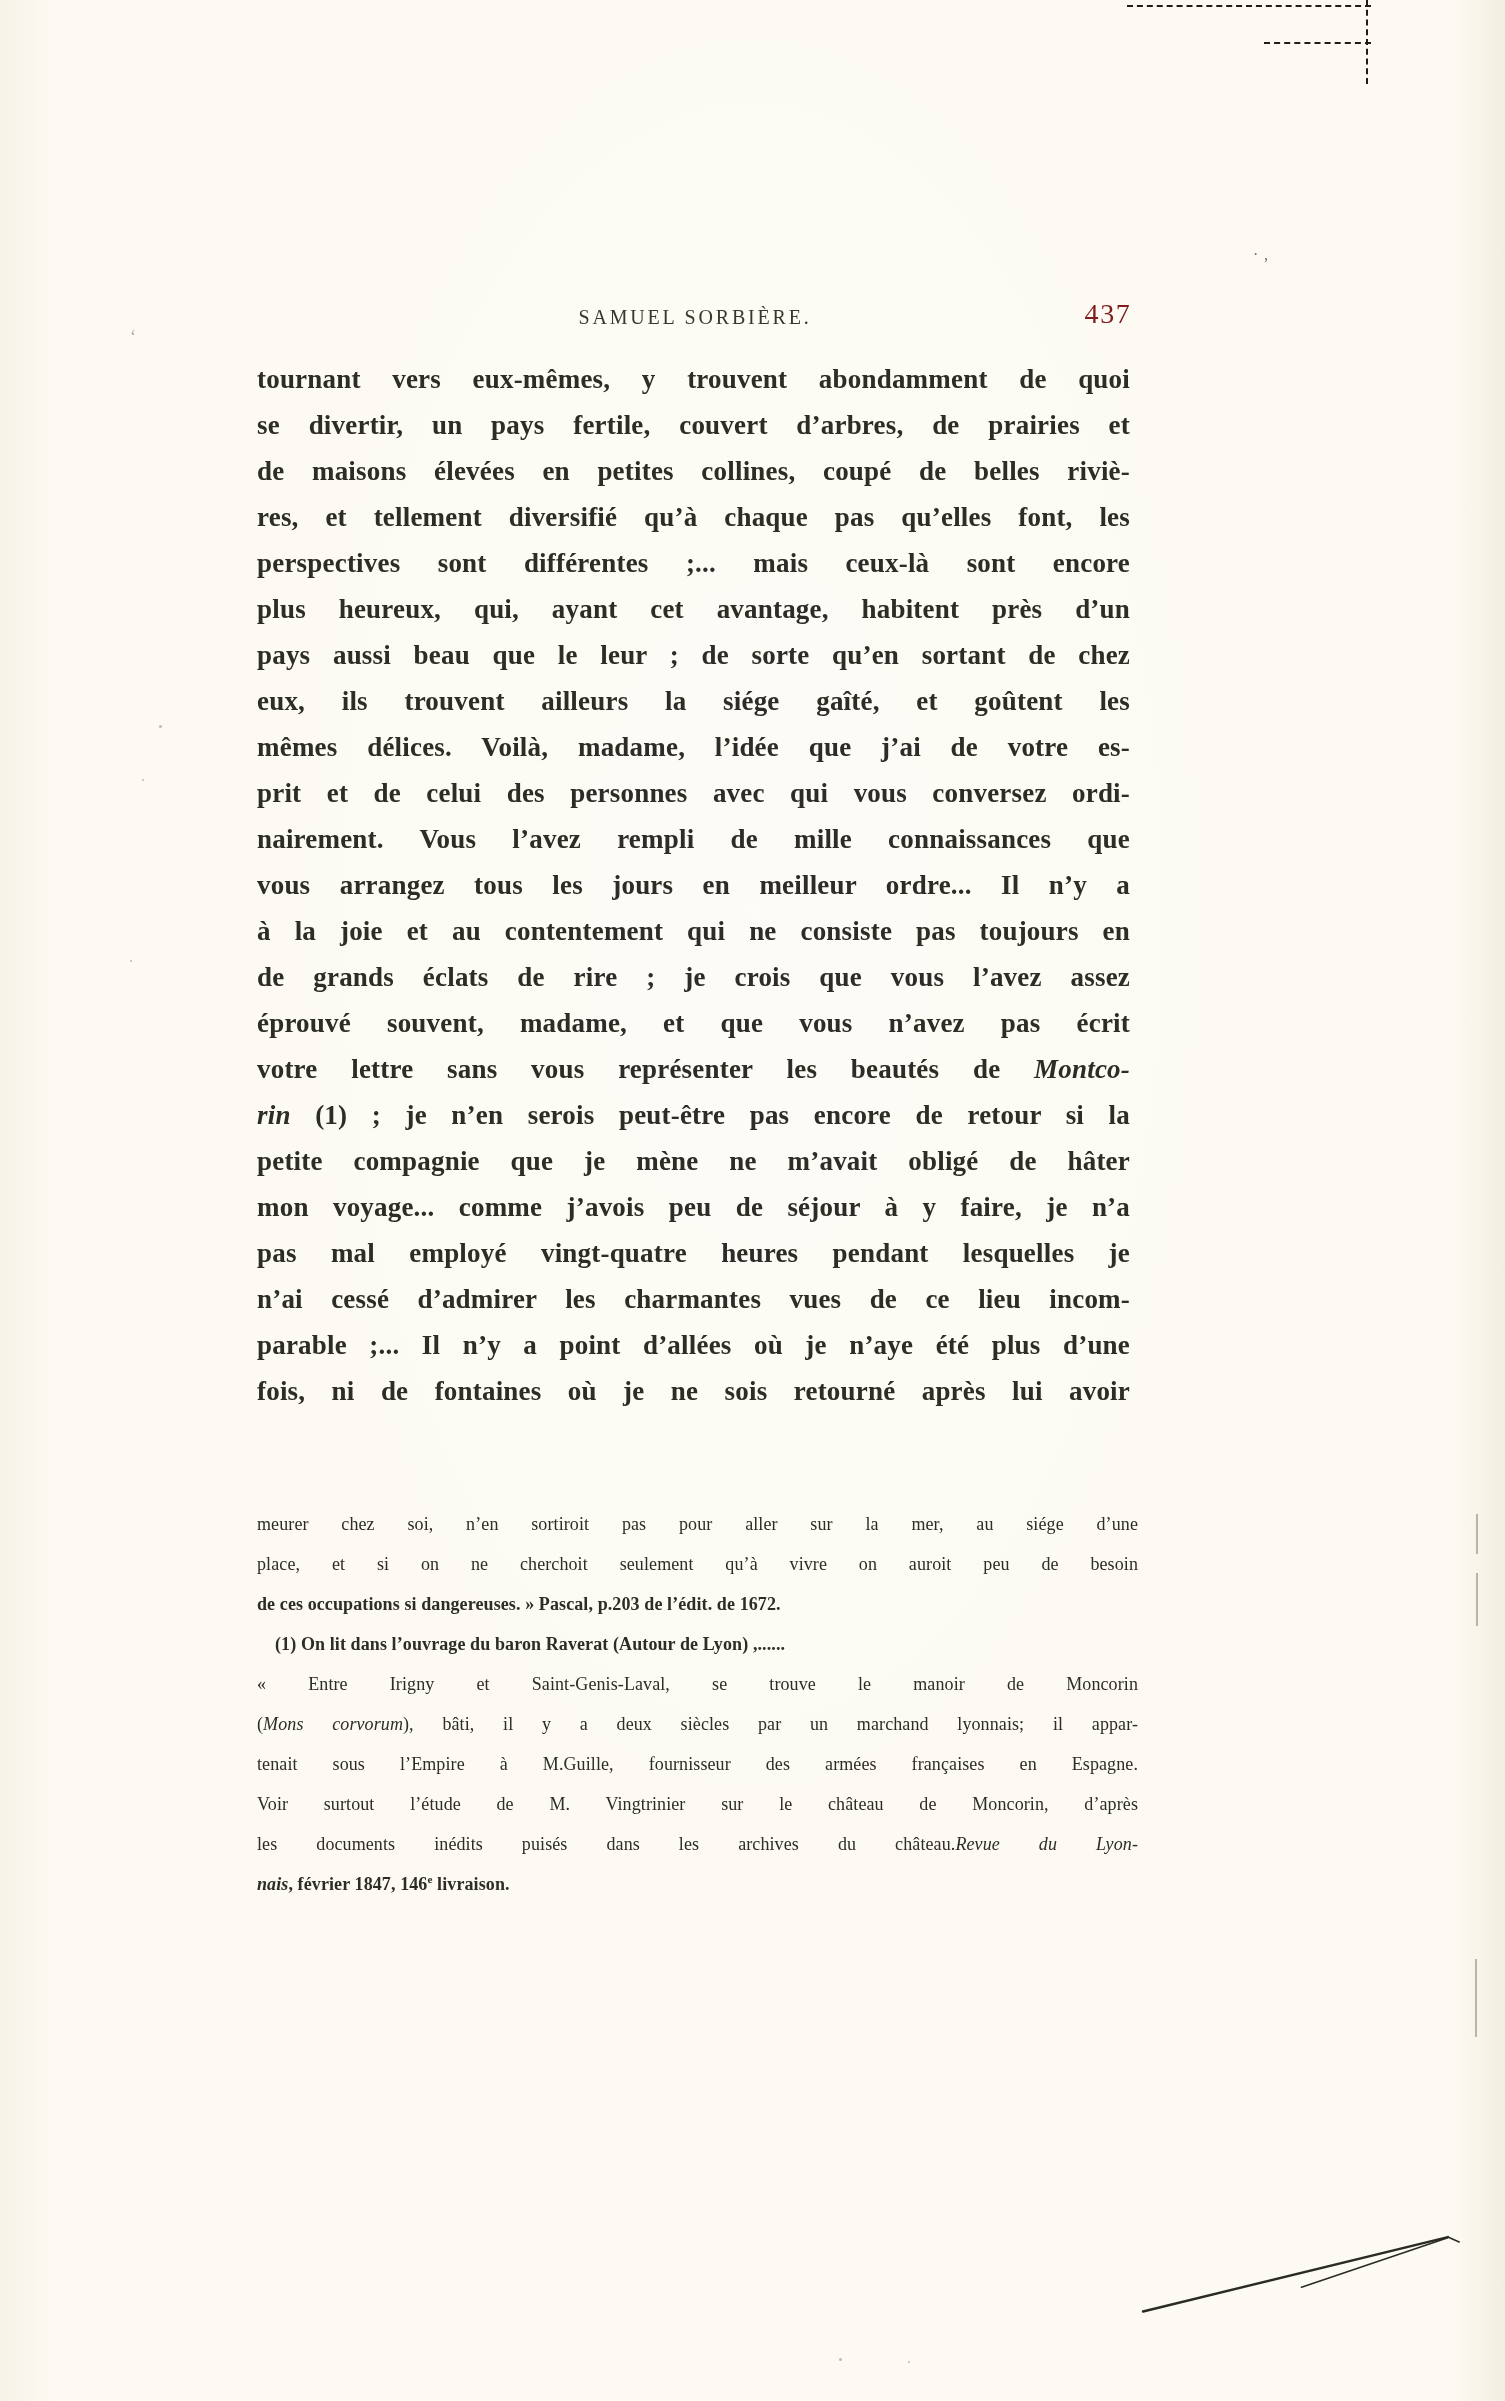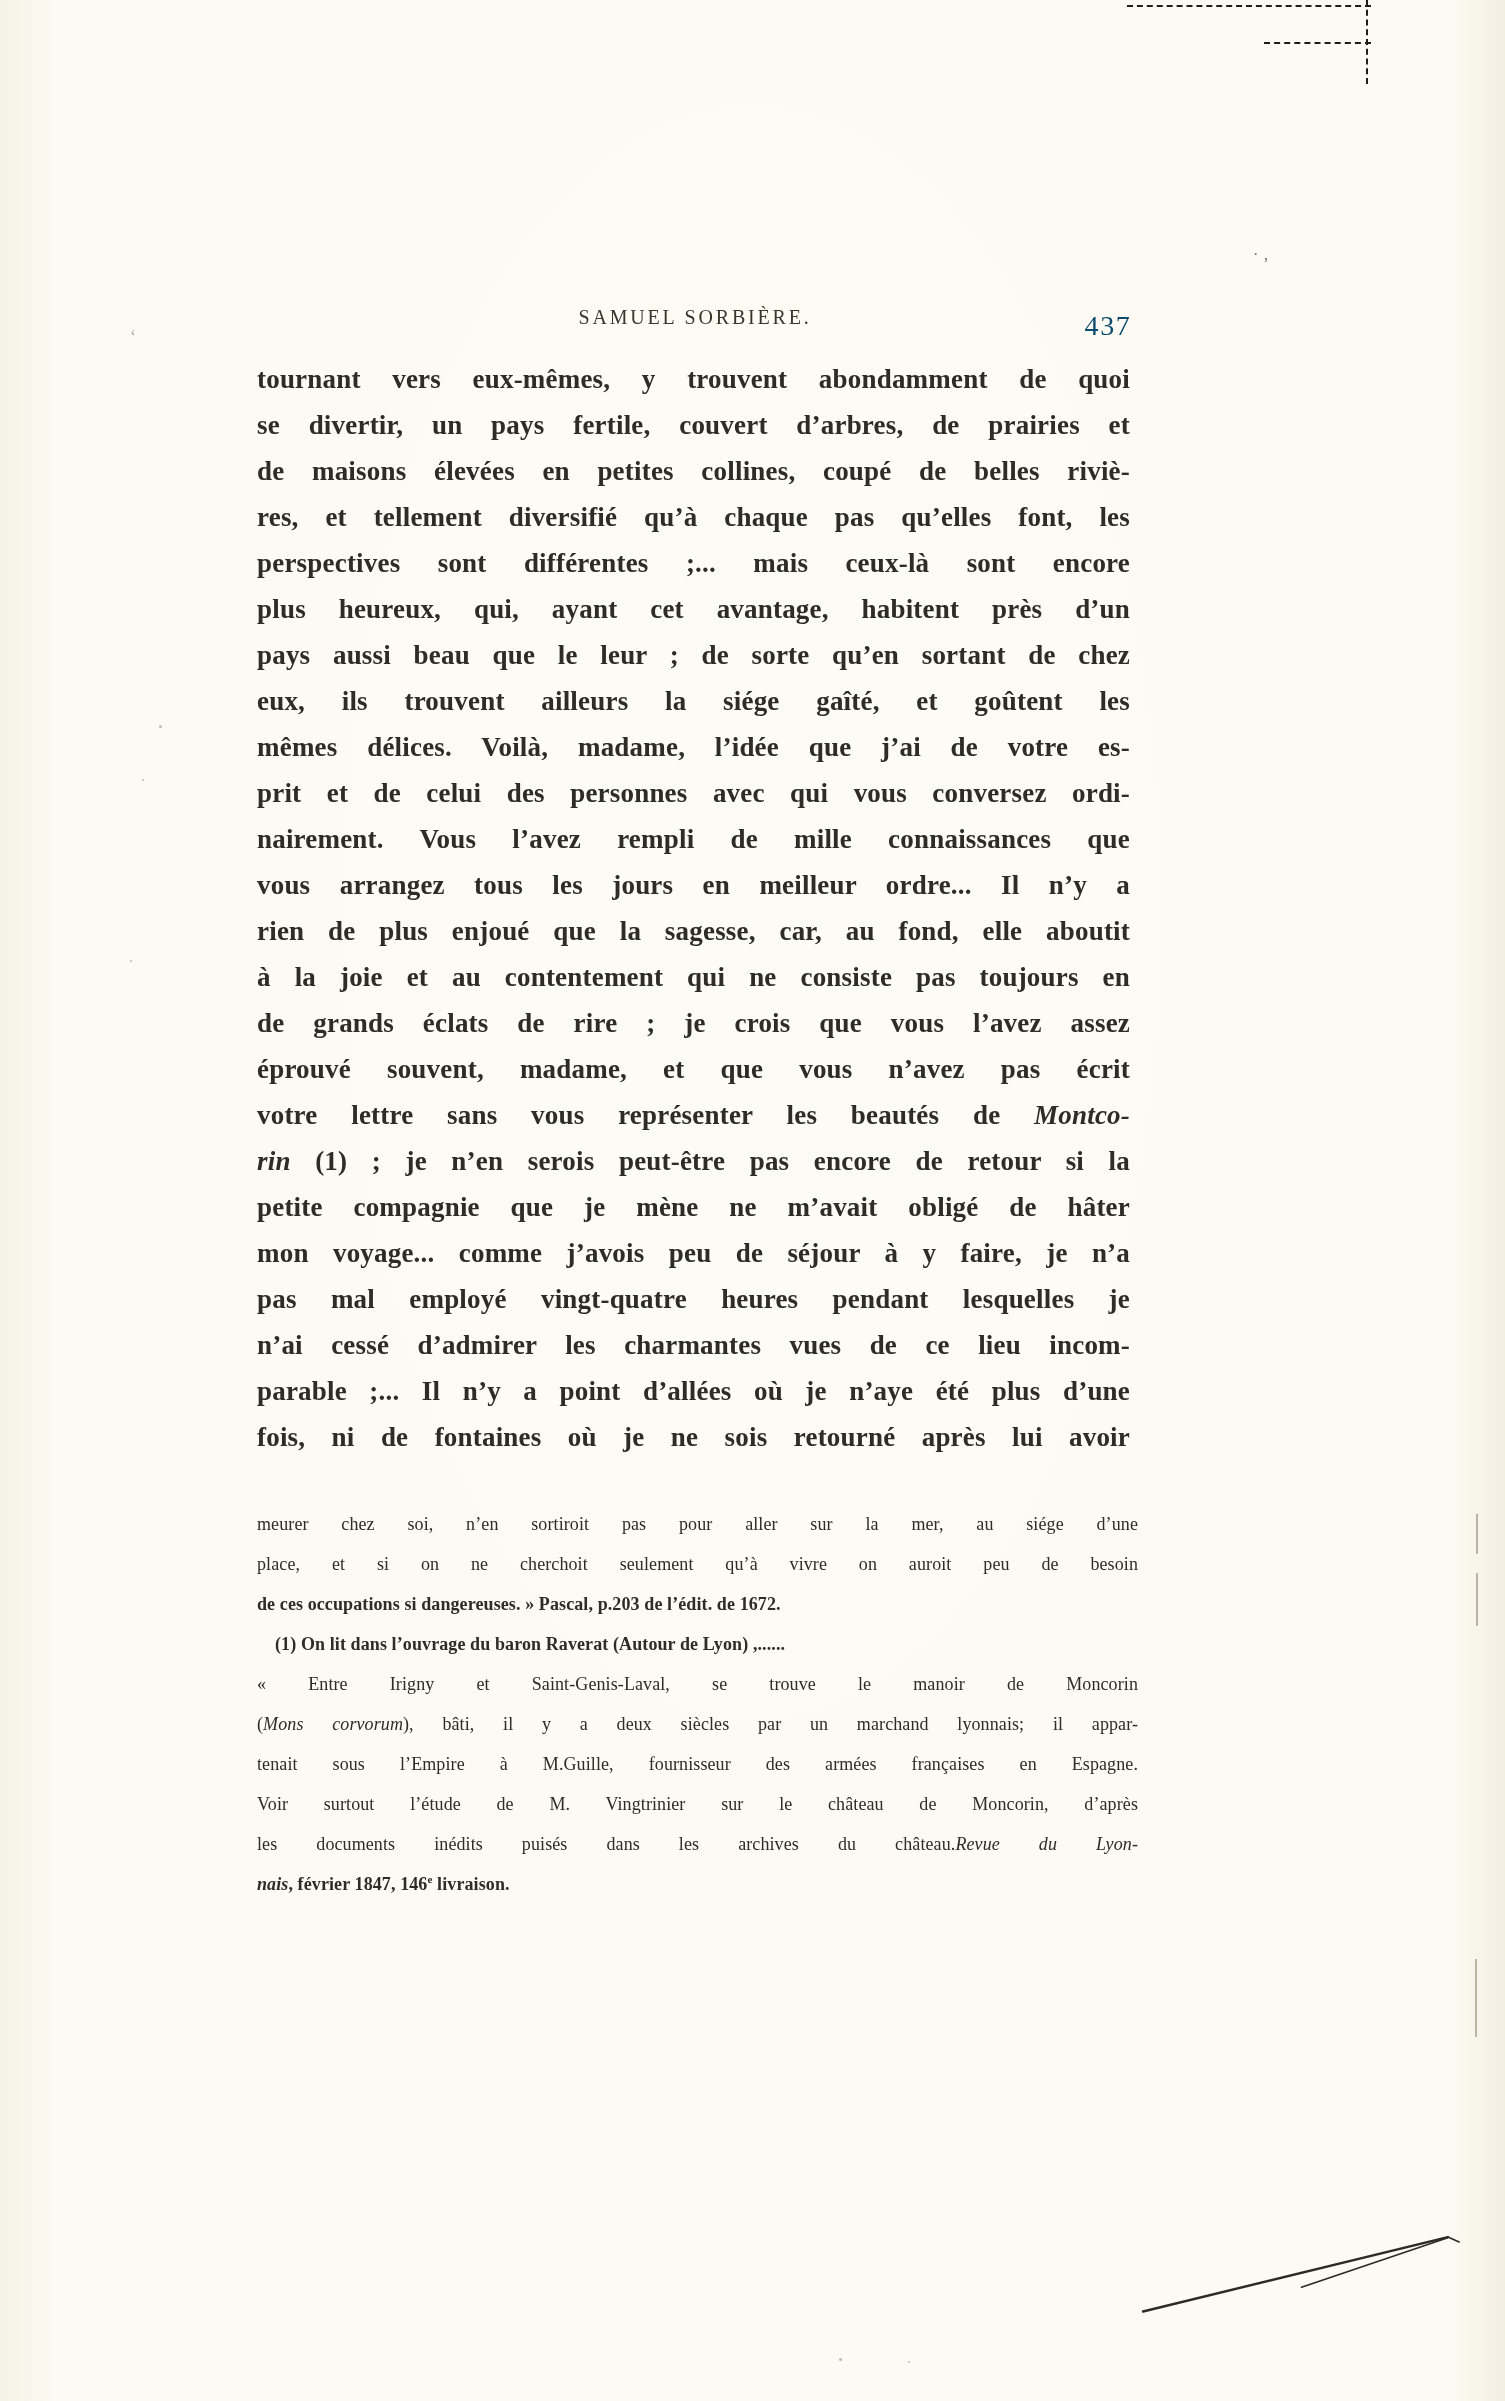--- a/index.html
+++ b/index.html
@@ -19,21 +19,21 @@
       linear-gradient(180deg, #f8f5ea 0%, #fcfaf2 3%, #fcfaf2 97%, #f5f1e4 100%),
       #fcfaf2;
   }
   .header-row { position:absolute; left:257px; top:298px; width:876px; height:42px; }
   .header-title {
     position:absolute; left:0; right:0; top:8px; text-align:center;
     font-size:20px; letter-spacing:2.8px; color:#3a362c;
   }
   .page-number {
     position:absolute; right:1.6px; top:0;
-    font-size:28px; letter-spacing:1.6px; color:#0c4a6e;margin-top:12px;
+    font-size:28px; letter-spacing:1.6px; color:#7f1d1d;
   }
   .body-text {
     position:absolute; left:257px; top:356px; width:873px;
     font-size:27px; line-height:46px; letter-spacing:0.2px;font-weight:bold;
   }
   .body-text .tline { height:46px; }
   .footnote {
     position:absolute; left:257px; top:1504px; width:881px;
     font-size:18px; line-height:40px; letter-spacing:0.1px;
   }
@@ -71,21 +71,20 @@
     <div class="tline"><span>de maisons élevées en petites collines, coupé de belles riviè-</span></div>
     <div class="tline"><span>res, et tellement diversifié qu’à chaque pas qu’elles font, les</span></div>
     <div class="tline"><span>perspectives sont différentes ;... mais ceux-là sont encore</span></div>
     <div class="tline"><span>plus heureux, qui, ayant cet avantage, habitent près d’un</span></div>
     <div class="tline"><span>pays aussi beau que le leur ; de sorte qu’en sortant de chez</span></div>
     <div class="tline"><span>eux, ils trouvent ailleurs la siége gaîté, et goûtent les</span></div>
     <div class="tline"><span>mêmes délices. Voilà, madame, l’idée que j’ai de votre es-</span></div>
     <div class="tline"><span>prit et de celui des personnes avec qui vous conversez ordi-</span></div>
     <div class="tline"><span>nairement. Vous l’avez rempli de mille connaissances que</span></div>
     <div class="tline"><span>vous arrangez tous les jours en meilleur ordre... Il n’y a</span></div>
-    <div class="tline"><span>rien de plus enjoué que la sagesse, car, au fond, elle aboutit</span></div>
     <div class="tline"><span>à la joie et au contentement qui ne consiste pas toujours en</span></div>
     <div class="tline"><span>de grands éclats de rire ; je crois que vous l’avez assez</span></div>
     <div class="tline"><span>éprouvé souvent, madame, et que vous n’avez pas écrit</span></div>
     <div class="tline"><span>votre lettre sans vous représenter les beautés de </span><span class="it">Montco-</span></div>
     <div class="tline"><span class="it">rin</span><span> (1) ; je n’en serois peut-être pas encore de retour si la</span></div>
     <div class="tline"><span>petite compagnie que je mène ne m’avait obligé de hâter</span></div>
     <div class="tline"><span>mon voyage... comme j’avois peu de séjour à y faire, je n’a</span></div>
     <div class="tline"><span>pas mal employé vingt-quatre heures pendant lesquelles je</span></div>
     <div class="tline"><span>n’ai cessé d’admirer les charmantes vues de ce lieu incom-</span></div>
     <div class="tline"><span>parable ;... Il n’y a point d’allées où je n’aye été plus d’une</span></div>

